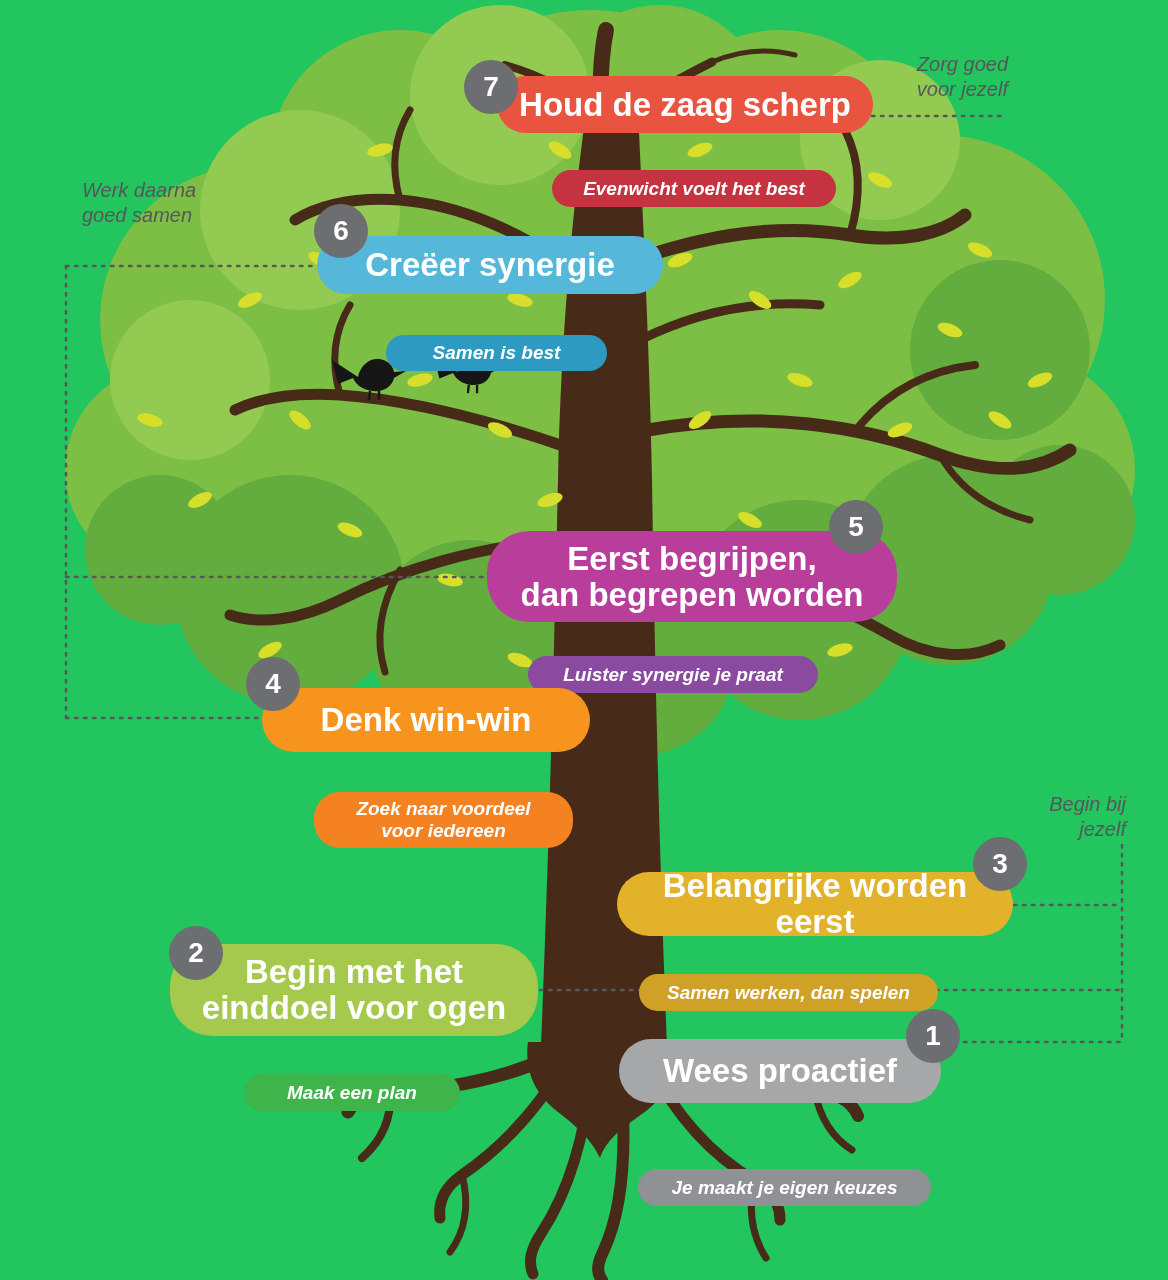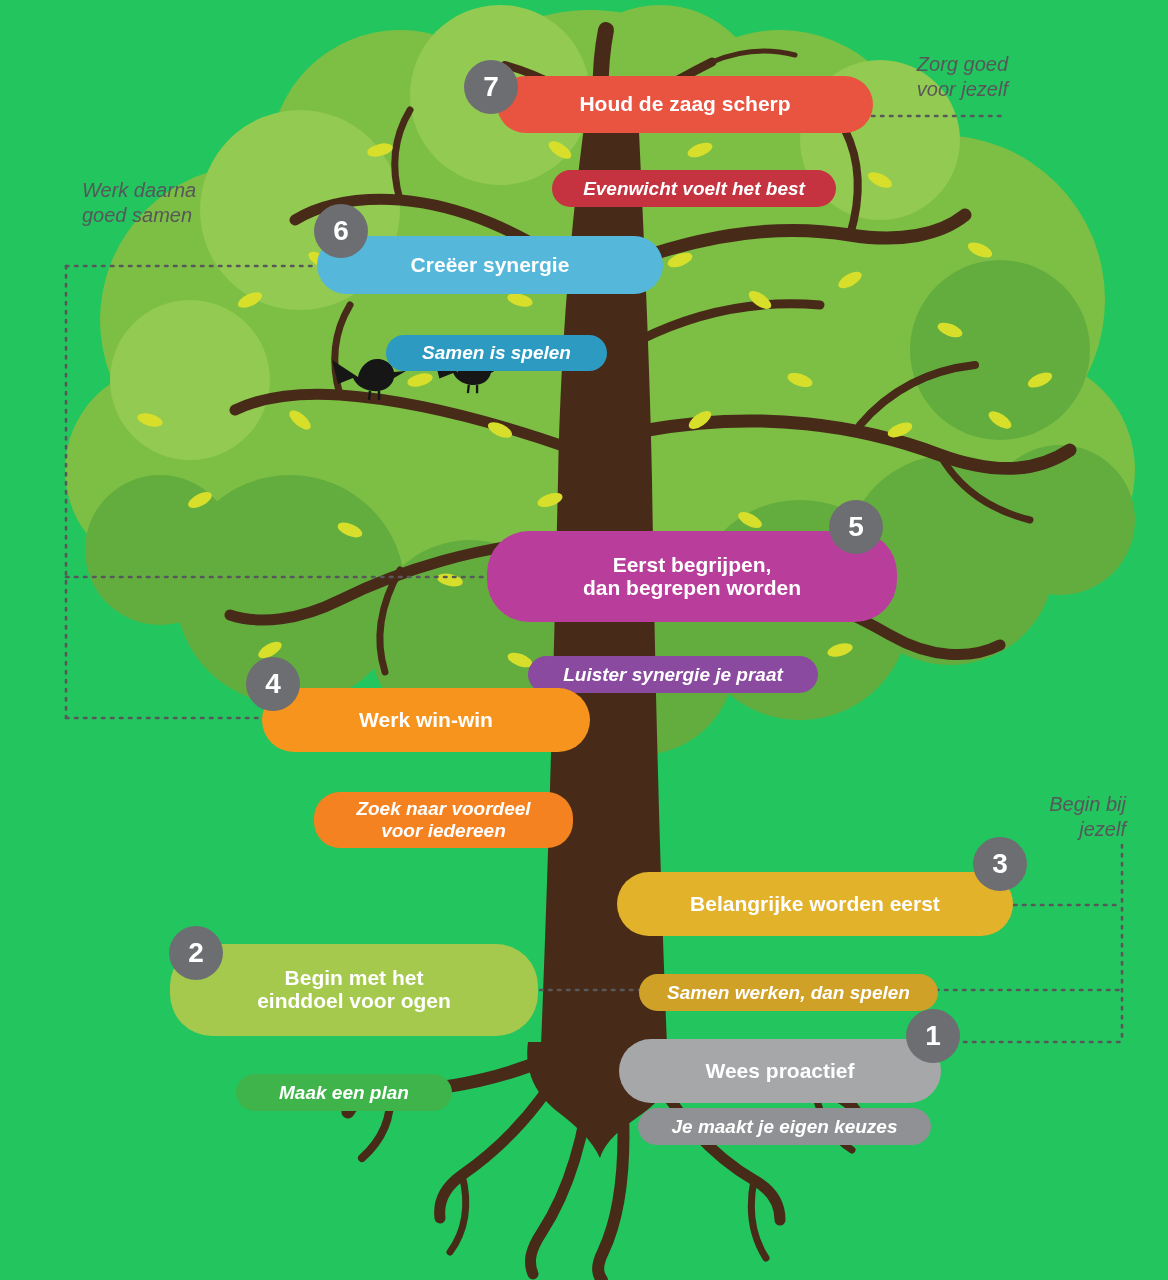--- a/index.html
+++ b/index.html
@@ -4,21 +4,21 @@
 <style>
   html,body{margin:0;padding:0;background:#fff;}
   .stage{
     position:relative;width:1168px;height:1280px;background:#22c55e;overflow:hidden;
     font-family:"Liberation Sans",sans-serif;
     padding-left:24px;
   }
   .tree-svg{position:absolute;left:0;top:0;width:1168px;height:1280px;z-index:1;}
   .habit-title{
     position:absolute;display:flex;align-items:center;justify-content:center;
-    text-align:center;color:#fff;font-weight:700;font-size:21px;line-height:1.08;
+    text-align:center;color:#fff;font-weight:700;font-size:33px;line-height:1.08;
     border-radius:34px;padding:0 10px;box-sizing:border-box;white-space:pre-line;z-index:2;
   }
   .habit-sub{
     position:absolute;display:flex;align-items:center;justify-content:center;
     text-align:center;color:#fff;font-style:italic;font-weight:700;font-size:19px;
     line-height:1.15;border-radius:20px;padding:0 8px;box-sizing:border-box;
     white-space:pre-line;z-index:2;margin-top:35px;
   }
   .habit-num{
     position:absolute;width:54px;height:54px;border-radius:50%;color:#fff;
@@ -40,25 +40,25 @@
 
   .t4{left:262px;top:688px;width:328px;height:64px;}
   .s4{left:314px;top:757px;width:259px;height:56px;border-radius:26px;}
   .n4{left:246px;top:657px;}
 
   .t3{left:617px;top:872px;width:396px;height:64px;}
   .s3{left:639px;top:939px;width:299px;height:37px;}
   .n3{left:973px;top:837px;}
 
   .t2{left:170px;top:944px;width:368px;height:92px;border-radius:42px;}
-  .s2{left:236px;top:1039px;width:216px;height:37px;}
+  .s2{left:244px;top:1039px;width:216px;height:37px;}
   .n2{left:169px;top:926px;}
 
   .t1{left:619px;top:1039px;width:322px;height:64px;}
-  .s1{left:638px;top:1073px;width:293px;height:37px;}
+  .s1{left:638px;top:1134px;width:293px;height:37px;}
   .n1{left:906px;top:1009px;}
 
   .a-zorg{left:876px;top:52px;width:132px;text-align:right;}
   .a-werk{left:82px;top:178px;width:150px;text-align:left;}
   .a-begin{left:1000px;top:792px;width:126px;text-align:right;}
 </style>
 </head>
 <body>
 
 <div class="stage">
@@ -197,33 +197,33 @@
 goed samen</div>
 
   <div>
     <div class="habit-title t7" style="background: rgb(232, 84, 64);">Houd de zaag scherp</div>
     <div class="habit-sub s7" style="background: rgb(196, 51, 63);">Evenwicht voelt het best</div>
     <div class="habit-num n7" style="background: rgb(109, 110, 113);">7</div>
   </div>
 
   <div>
     <div class="habit-title t6" style="background: rgb(85, 183, 218);">Creëer synergie</div>
-    <div class="habit-sub s6" style="background: rgb(45, 155, 193);">Samen is spelen</div>
+    <div class="habit-sub s6" style="background: rgb(45, 155, 193);">Samen is best</div>
     <div class="habit-num n6" style="background: rgb(109, 110, 113);">6</div>
   </div>
 
   <div>
     <div class="habit-title t5" style="background: rgb(185, 62, 156);">Eerst begrijpen,
 dan begrepen worden</div>
     <div class="habit-sub s5" style="background: rgb(138, 74, 159);">Luister synergie je praat</div>
     <div class="habit-num n5" style="background: rgb(109, 110, 113);">5</div>
   </div>
 
   <div>
-    <div class="habit-title t4" style="background: rgb(247, 148, 30);">Werk win-win</div>
+    <div class="habit-title t4" style="background: rgb(247, 148, 30);">Denk win-win</div>
     <div class="habit-sub s4" style="background: rgb(245, 130, 32);">Zoek naar voordeel
 voor iedereen</div>
     <div class="habit-num n4" style="background: rgb(109, 110, 113);">4</div>
   </div>
 
   <div>
     <div class="habit-title t3" style="background: rgb(226, 178, 43);">Belangrijke worden eerst</div>
     <div class="habit-sub s3" style="background: rgb(207, 161, 39);">Samen werken, dan spelen</div>
     <div class="habit-num n3" style="background: rgb(109, 110, 113);">3</div>
   </div>

